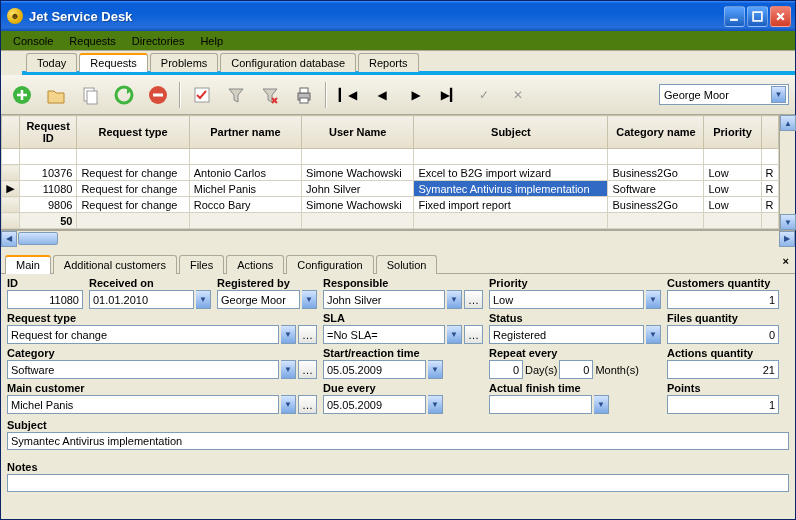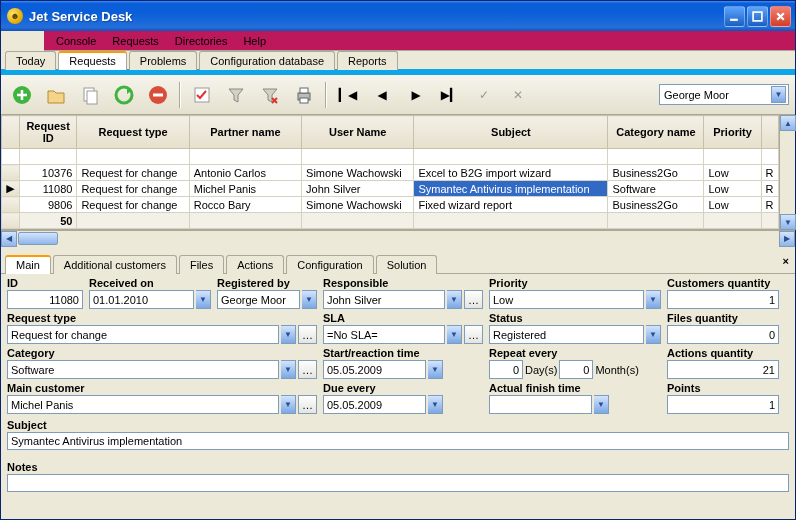--- a/index.html
+++ b/index.html
@@ -46,37 +46,37 @@
     border-radius: 3px;
     border: 1px solid #fff5;
     display: flex; align-items: center; justify-content: center;
   }
   .winbtn.min, .winbtn.max { background: linear-gradient(to bottom, #5aa5ff, #1b5fc0); }
   .winbtn.close { background: linear-gradient(to bottom, #f08175, #d43e27); }
   .winbtn svg { width: 11px; height: 11px; }
 
   .menubar {
     height: 20px;
-    background: #be185d;
+    background: #4d7c0f;
     border-bottom: 1px solid #aca899;
     display: flex;
     align-items: center;
     padding: 0 4px;
-    margin-left: 43px;
   }
   .menubar .item { padding: 2px 8px; cursor: default; }
 
   .tabs {
     display: flex;
     align-items: flex-end;
     padding: 2px 4px 0 4px;
     height: 24px;
-    border-bottom: 6px solid #0ea5e9;
+    border-bottom: 4px solid #0ea5e9;
     background: #ece9d8;
     gap: 0;
+    margin-left: 21px;
   }
   .tab {
     padding: 3px 10px;
     border: 1px solid #aca899;
     border-bottom: none;
     background: #ece9d8;
     border-radius: 3px 3px 0 0;
     margin-right: 2px;
     margin-bottom: -1px;
     cursor: default;
@@ -412,21 +412,21 @@
               <td>Software</td>
               <td>Low</td>
               <td>R</td>
             </tr>
             <tr>
               <td class="rowhead"></td>
               <td style="text-align:right">9806</td>
               <td>Request for change</td>
               <td>Rocco Bary</td>
               <td>Simone Wachowski</td>
-              <td class="subject">Fixed wizard report</td>
+              <td class="subject">Fixed import report</td>
               <td>Business2Go</td>
               <td>Low</td>
               <td>R</td>
             </tr>
           </tbody>
         <tfoot>
           <tr class="foot">
             <td class="rowhead"></td>
             <td style="text-align:right">50</td>
             <td></td>

